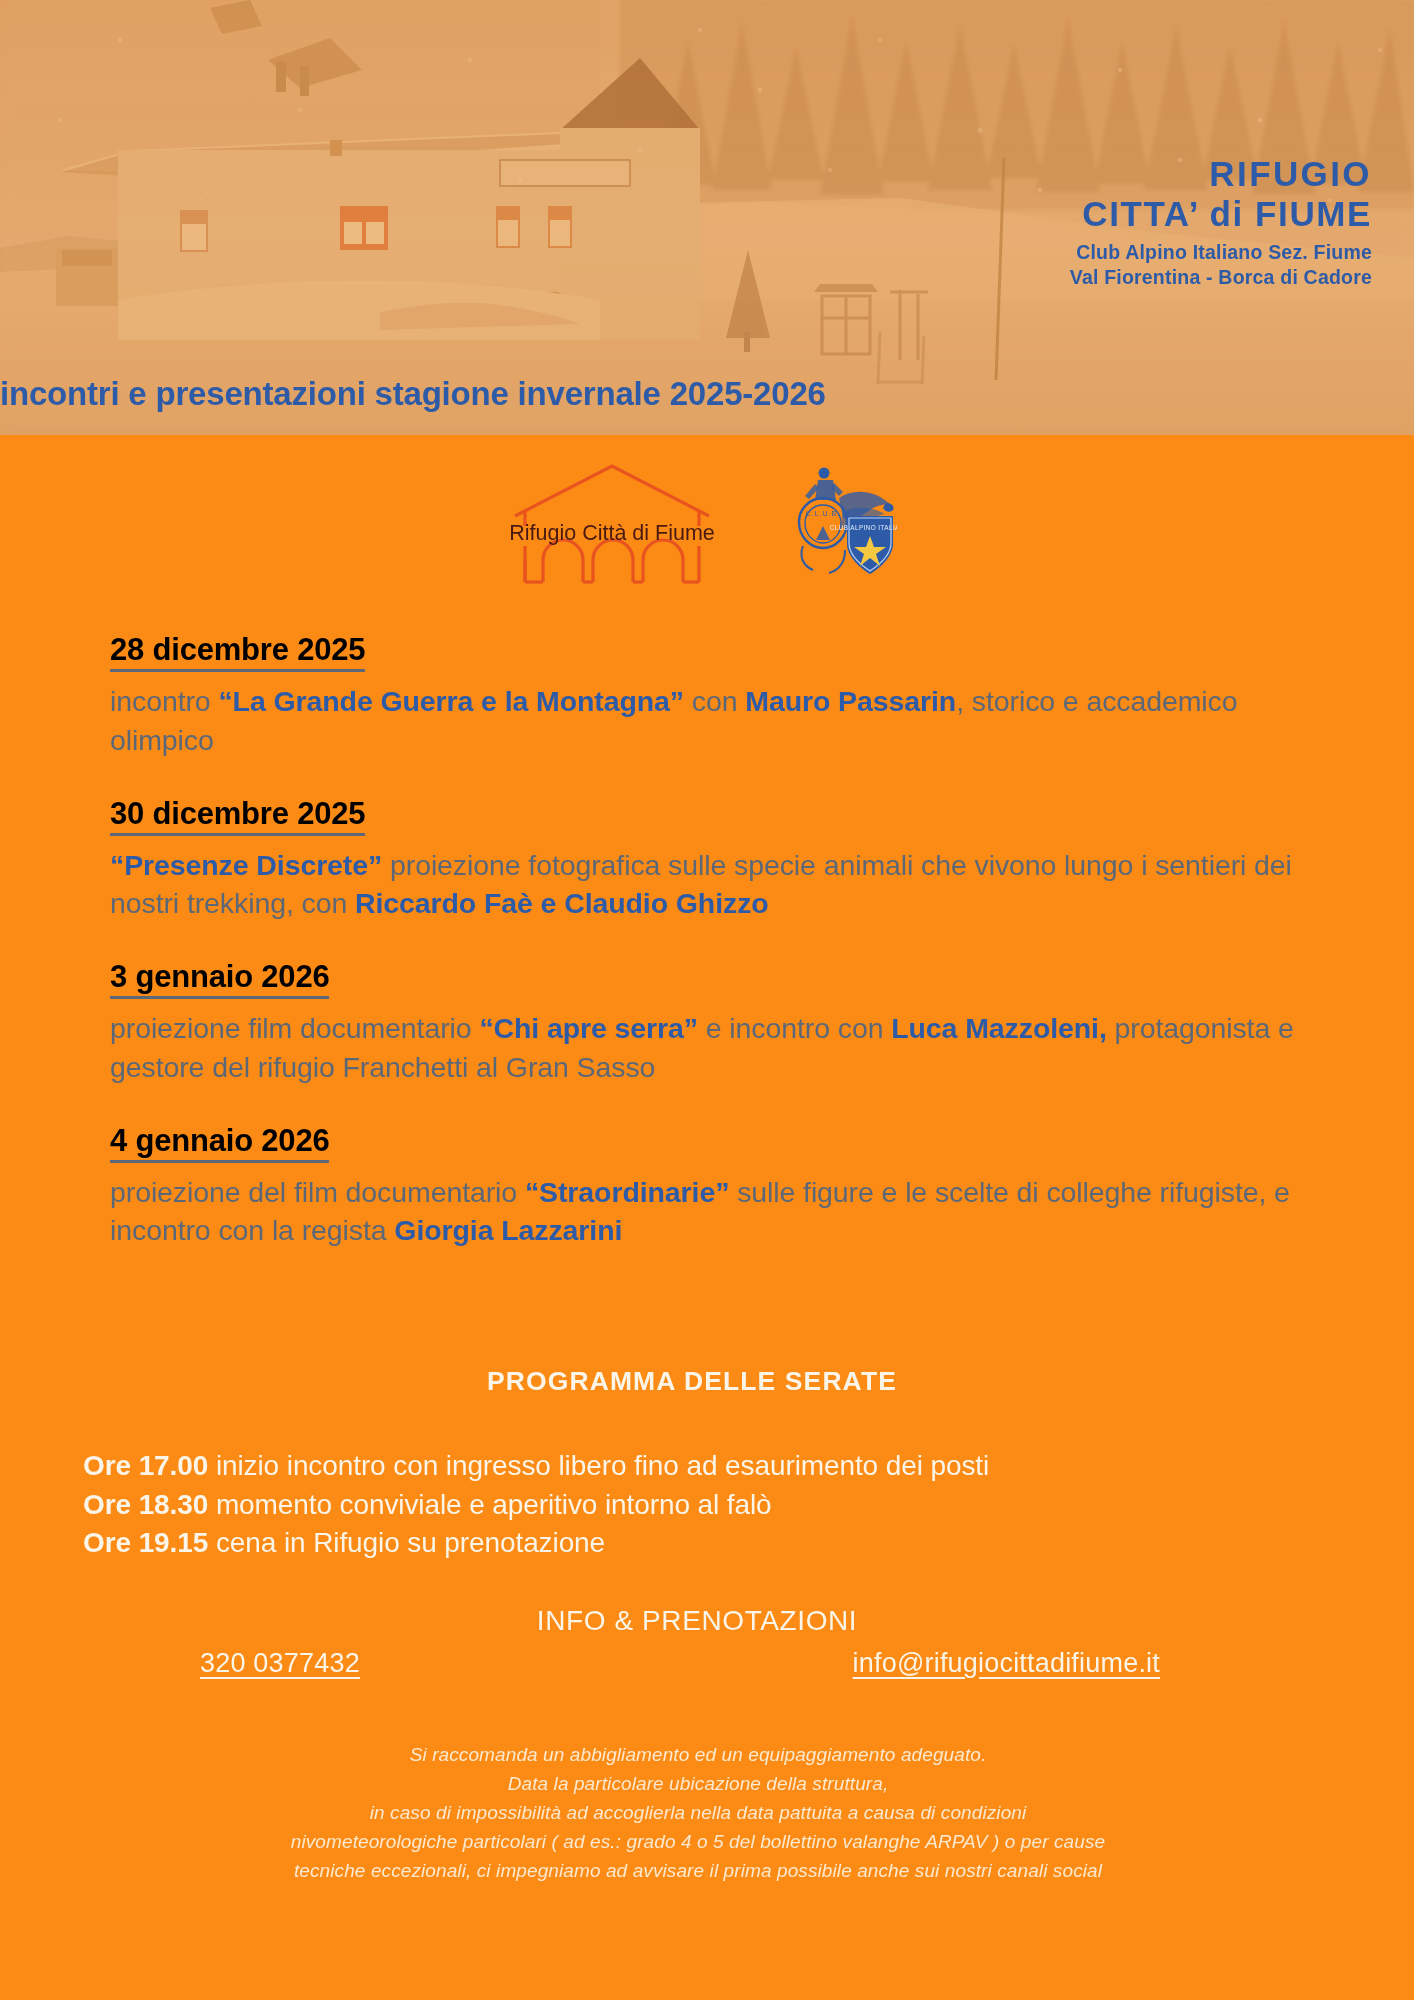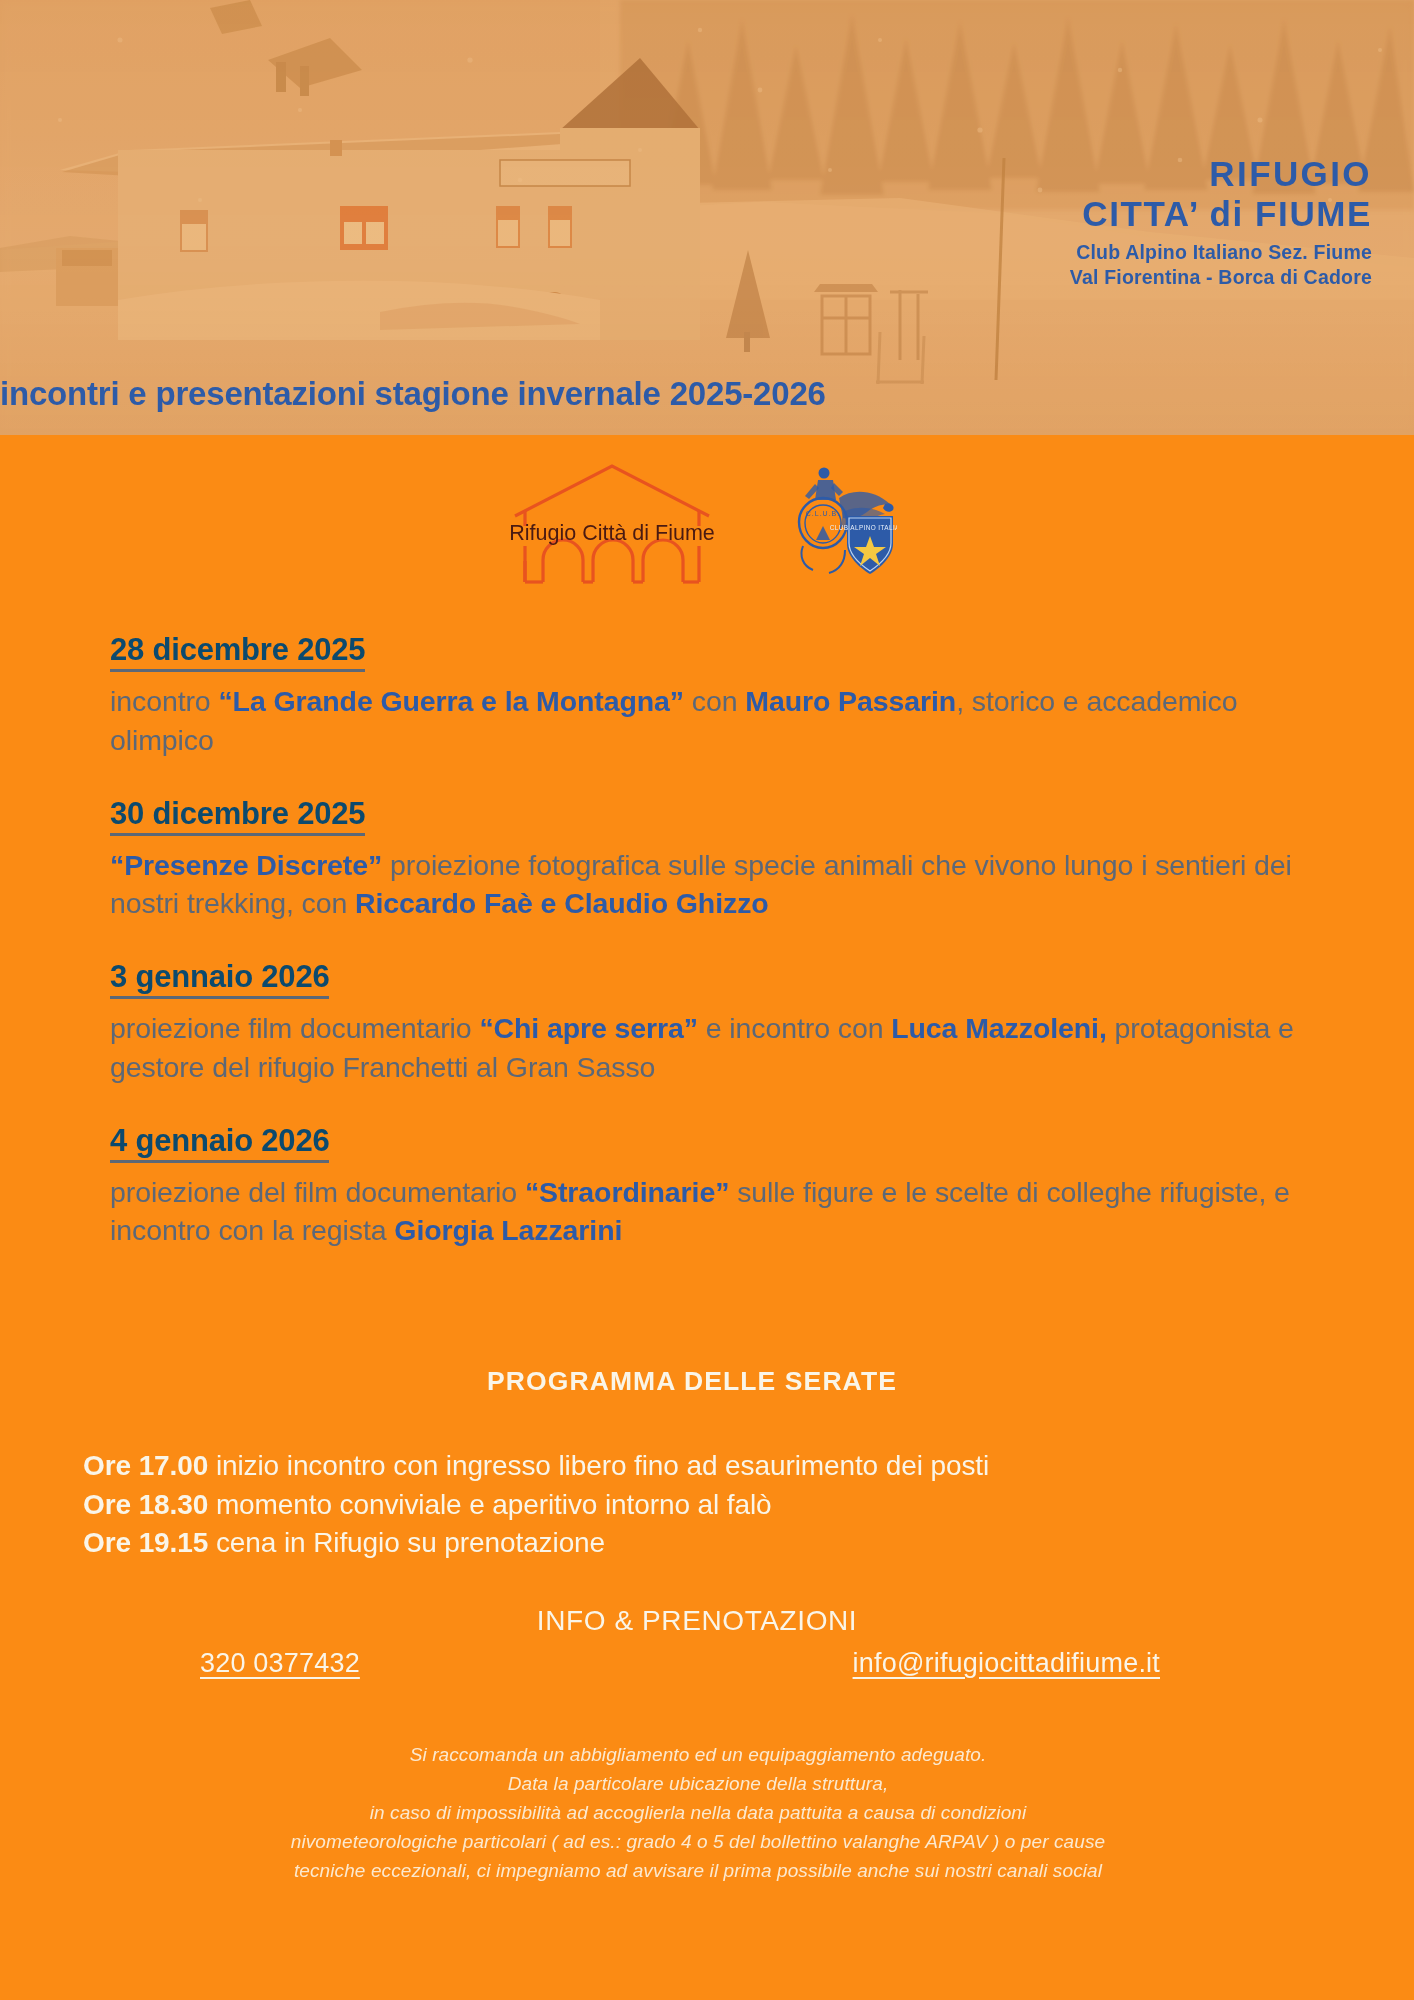--- a/index.html
+++ b/index.html
@@ -118,21 +118,21 @@
     left: 110px;
     width: 1210px;
   }
   .event { margin-bottom: 36px; }
   .event:last-child { margin-bottom: 0; }
 
   .event-date {
     display: inline-block;
     font-size: 31px;
     font-weight: 700;
-    color: #0c4a6e;
+    color: #000000;
     letter-spacing: -0.2px;
     border-bottom: 3px solid #5C6878;
     padding-bottom: 1px;
     margin-bottom: 10px;
   }
   .event-body {
     font-size: 28.5px;
     line-height: 1.36;
     color: #5C6878;
     letter-spacing: -0.1px;

